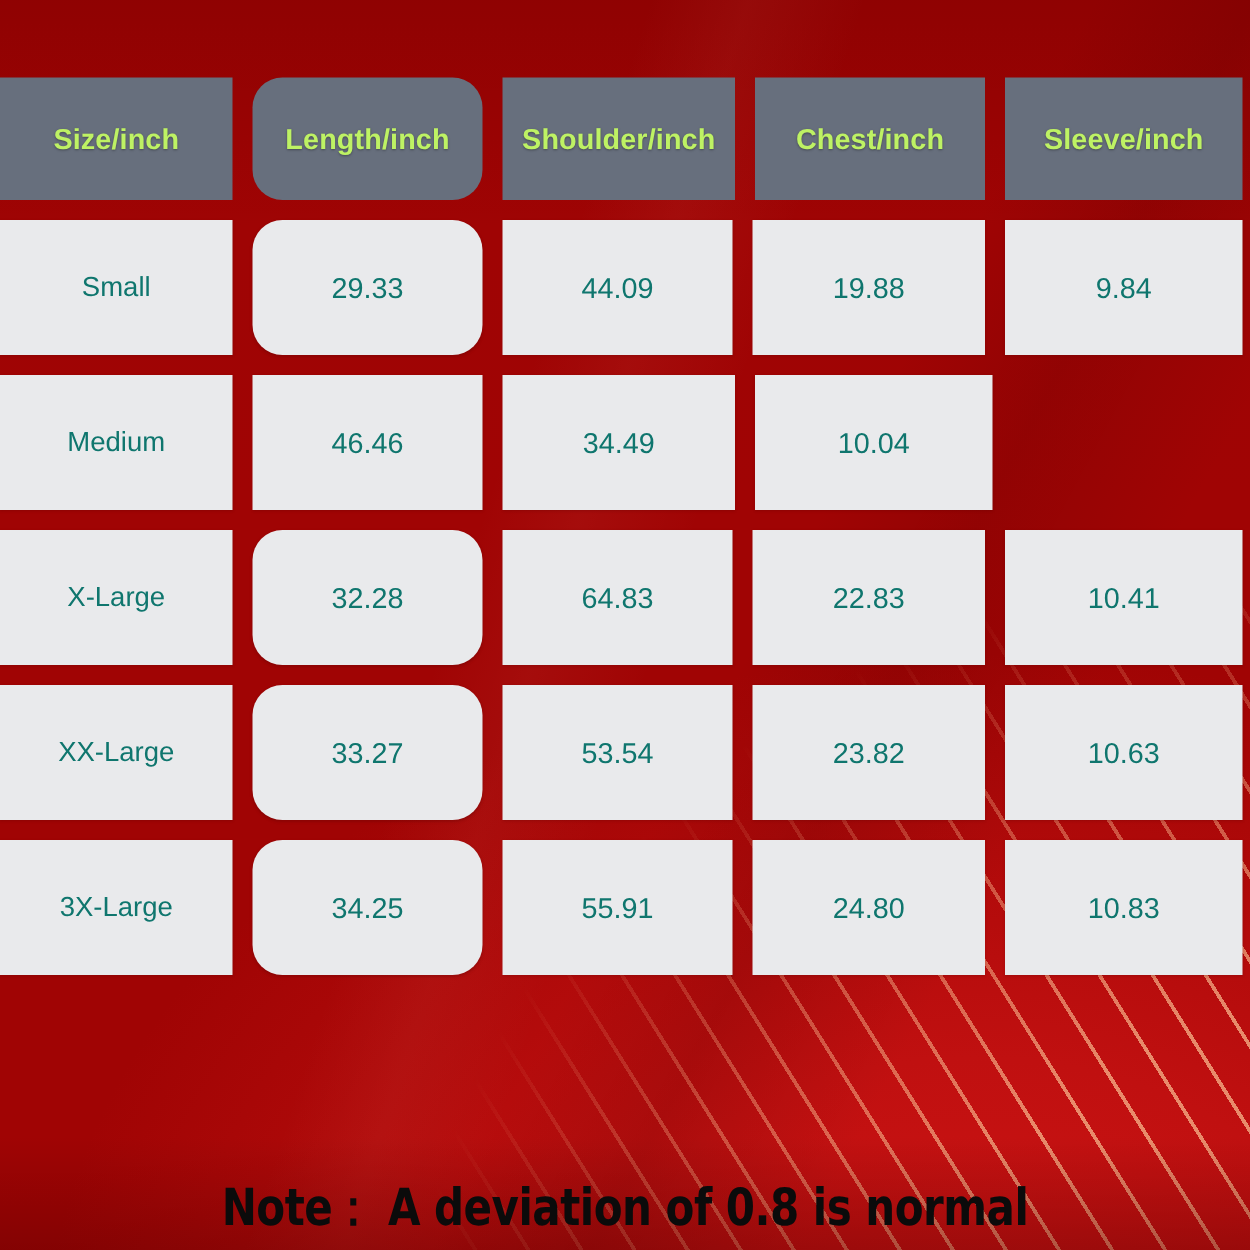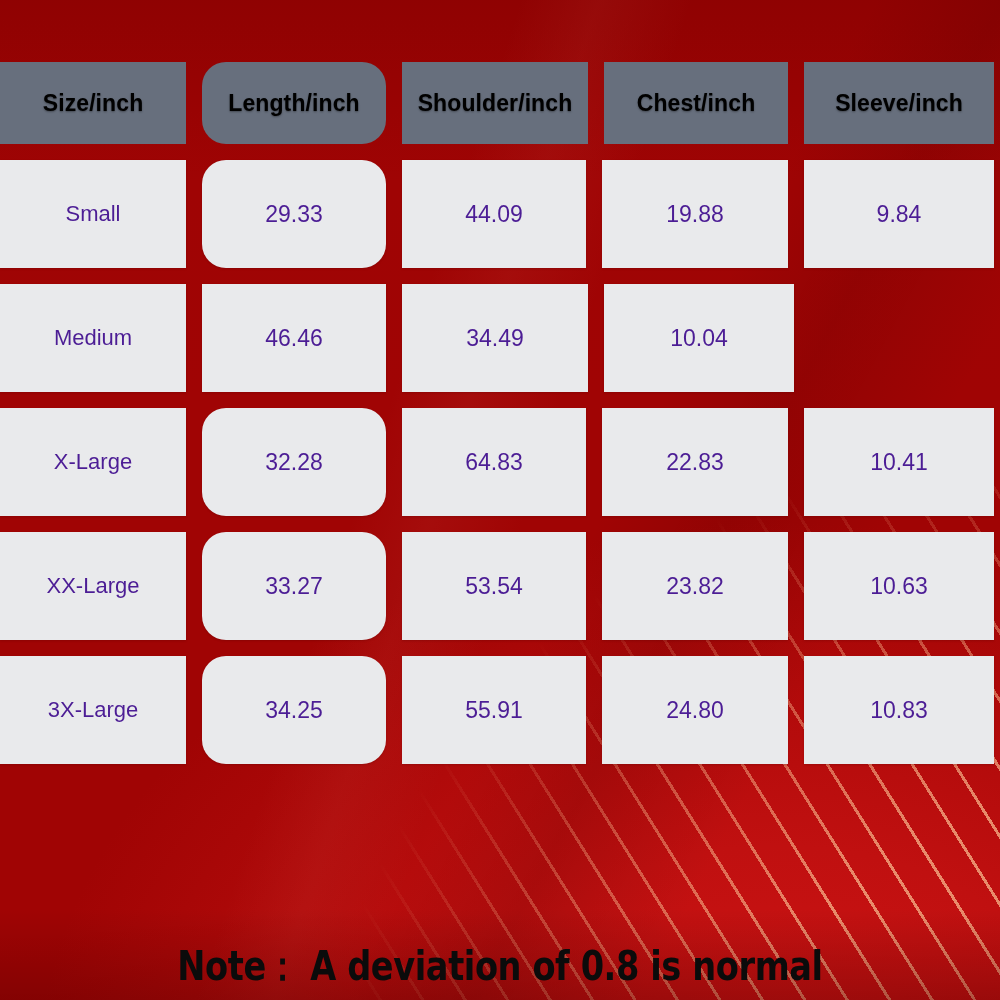--- a/index.html
+++ b/index.html
@@ -95,33 +95,33 @@
   }
 
   
   .c0 { width: 186px; }
   .c1 { width: 184px; border-radius: 24px; }
   .c2 { width: 184px; }
   .c3 { width: 186px; }
   .c4 { width: 190px; }
 
   .head-row .cell {
-    height: 82px;
+    height: 98px;
     background: #676f7d;
-    color: #000000;
+    color: #bef264;
     font-size: 23px;
     font-weight: 700;
     letter-spacing: .1px;
     text-shadow: 0 1px 2px rgba(0,0,0,0.35);
   }
 
   .data-row .cell {
     height: 108px;
     background: #e9eaec;
-    color: #4c1d95;
+    color: #0f766e;
     font-size: 23px;
     font-weight: 400;
     box-shadow: 0 1px 2px rgba(80,0,0,0.25);
   }
 
   .data-row .c0 { font-size: 22px; }
 
   
   .note {
     position: absolute;

